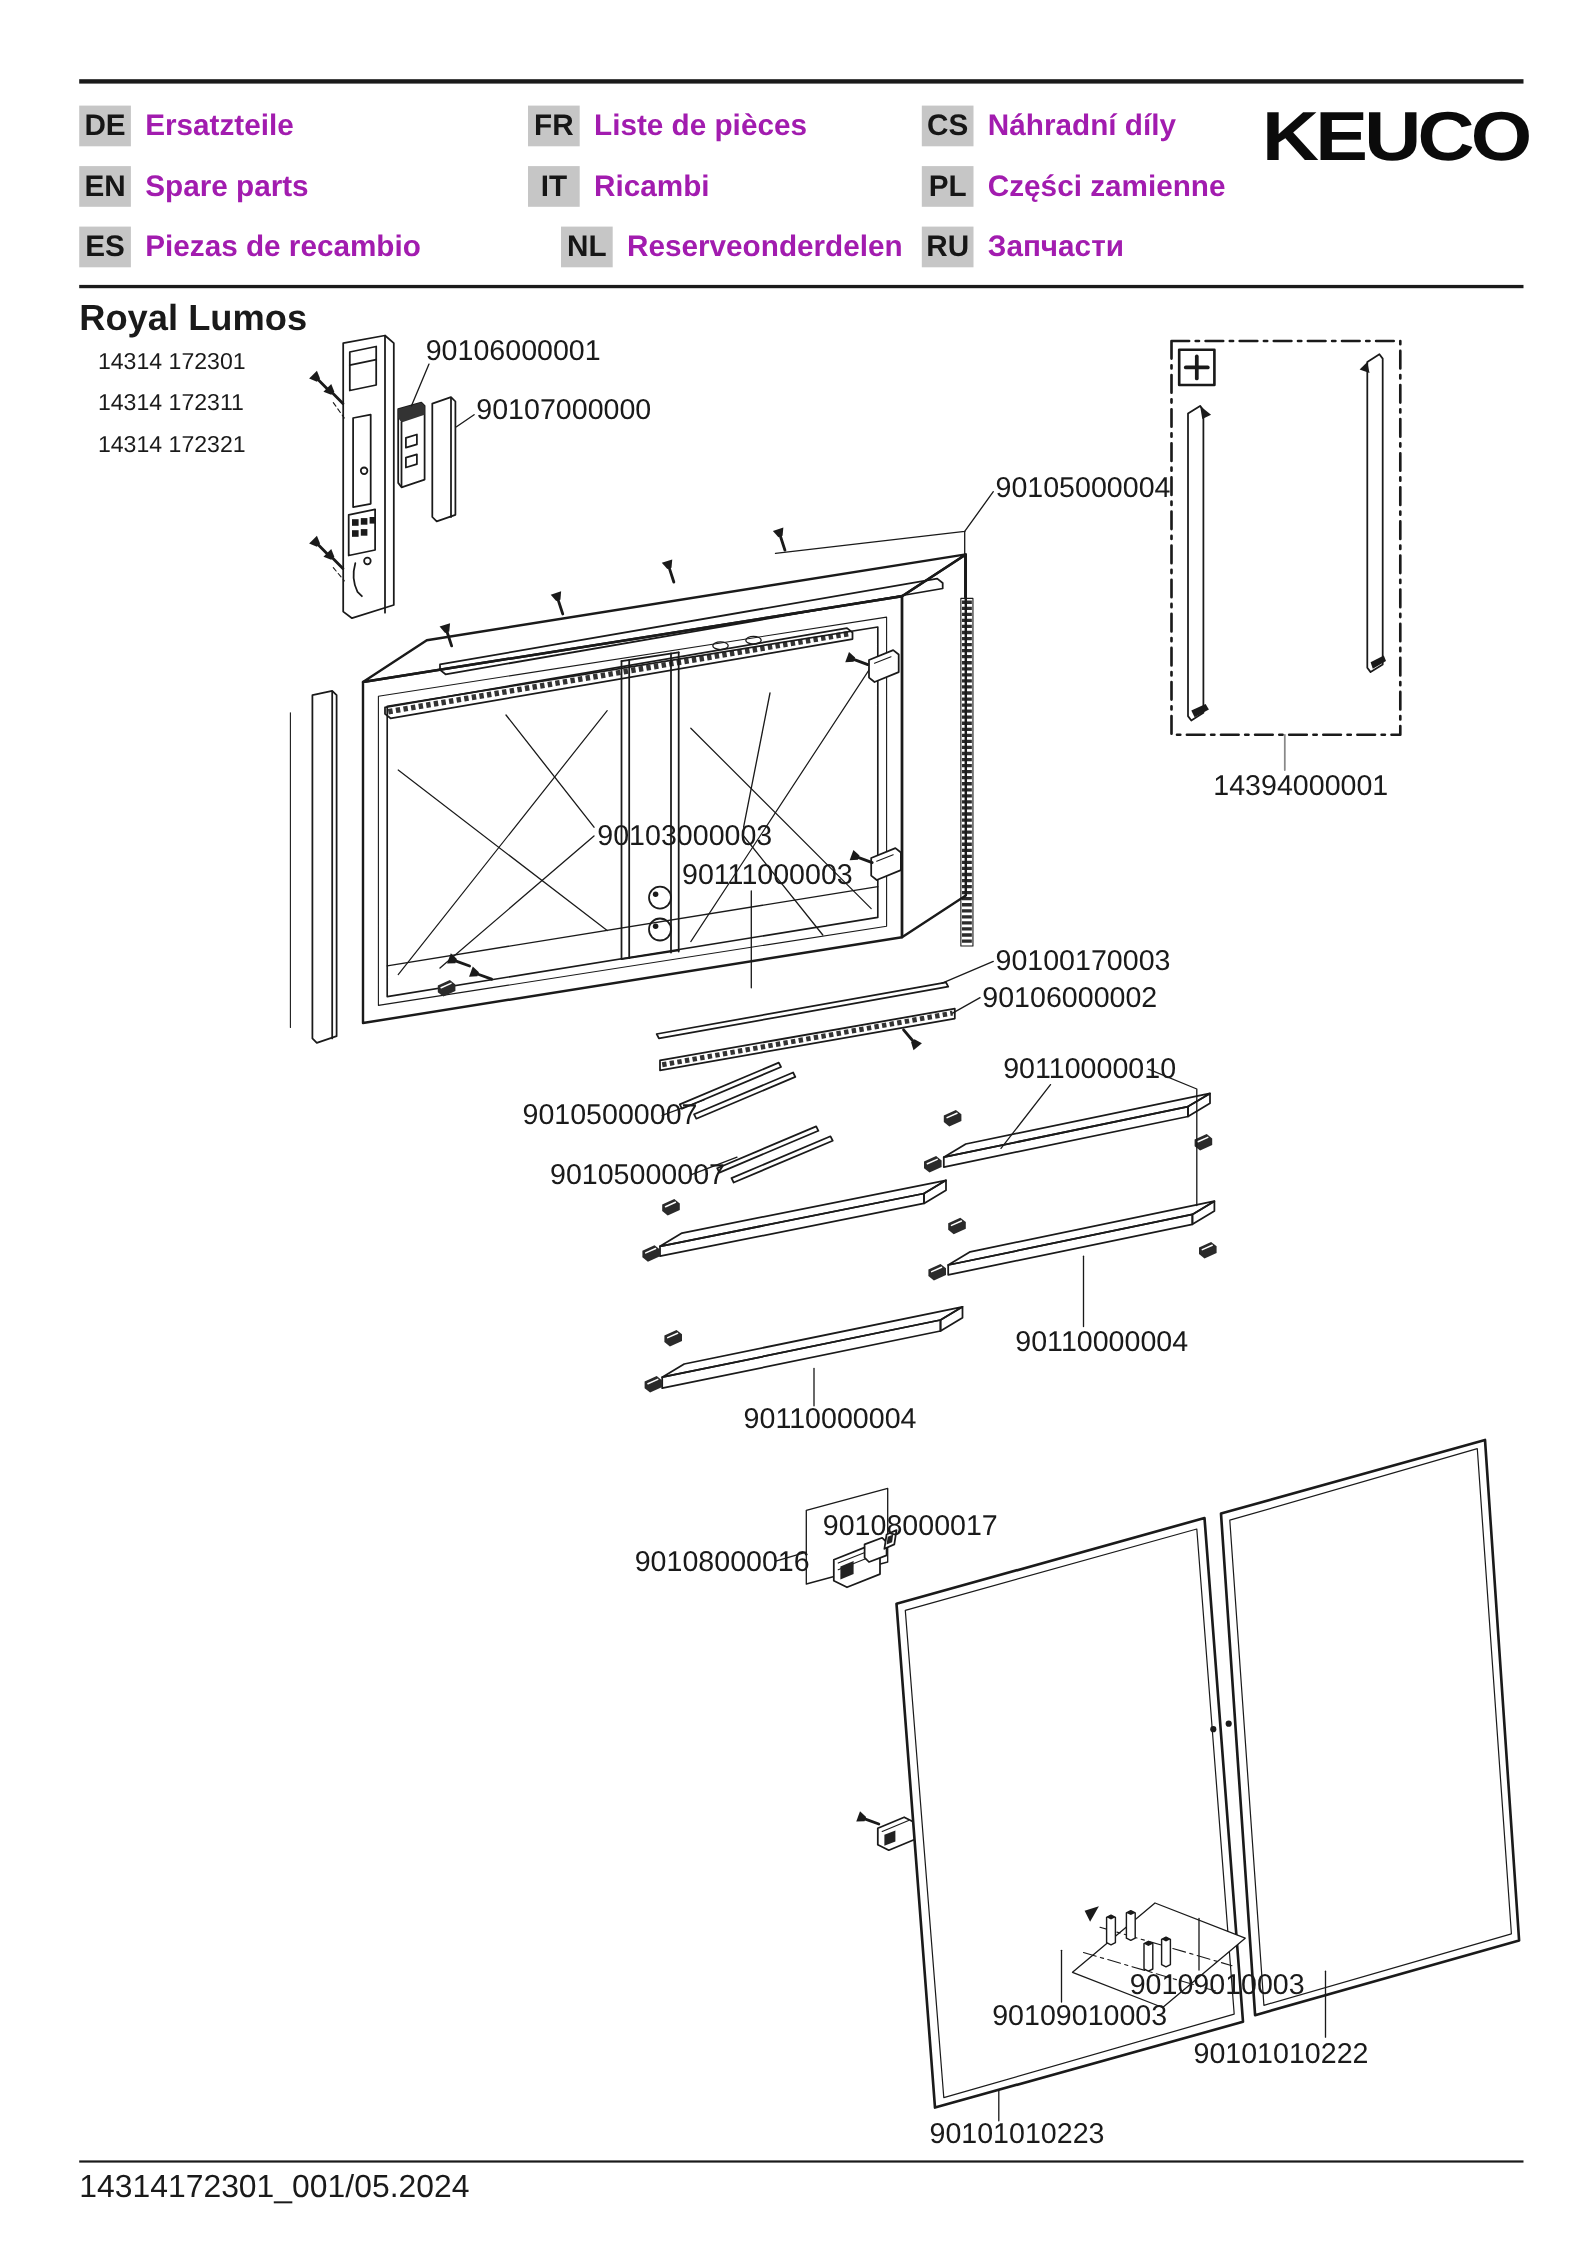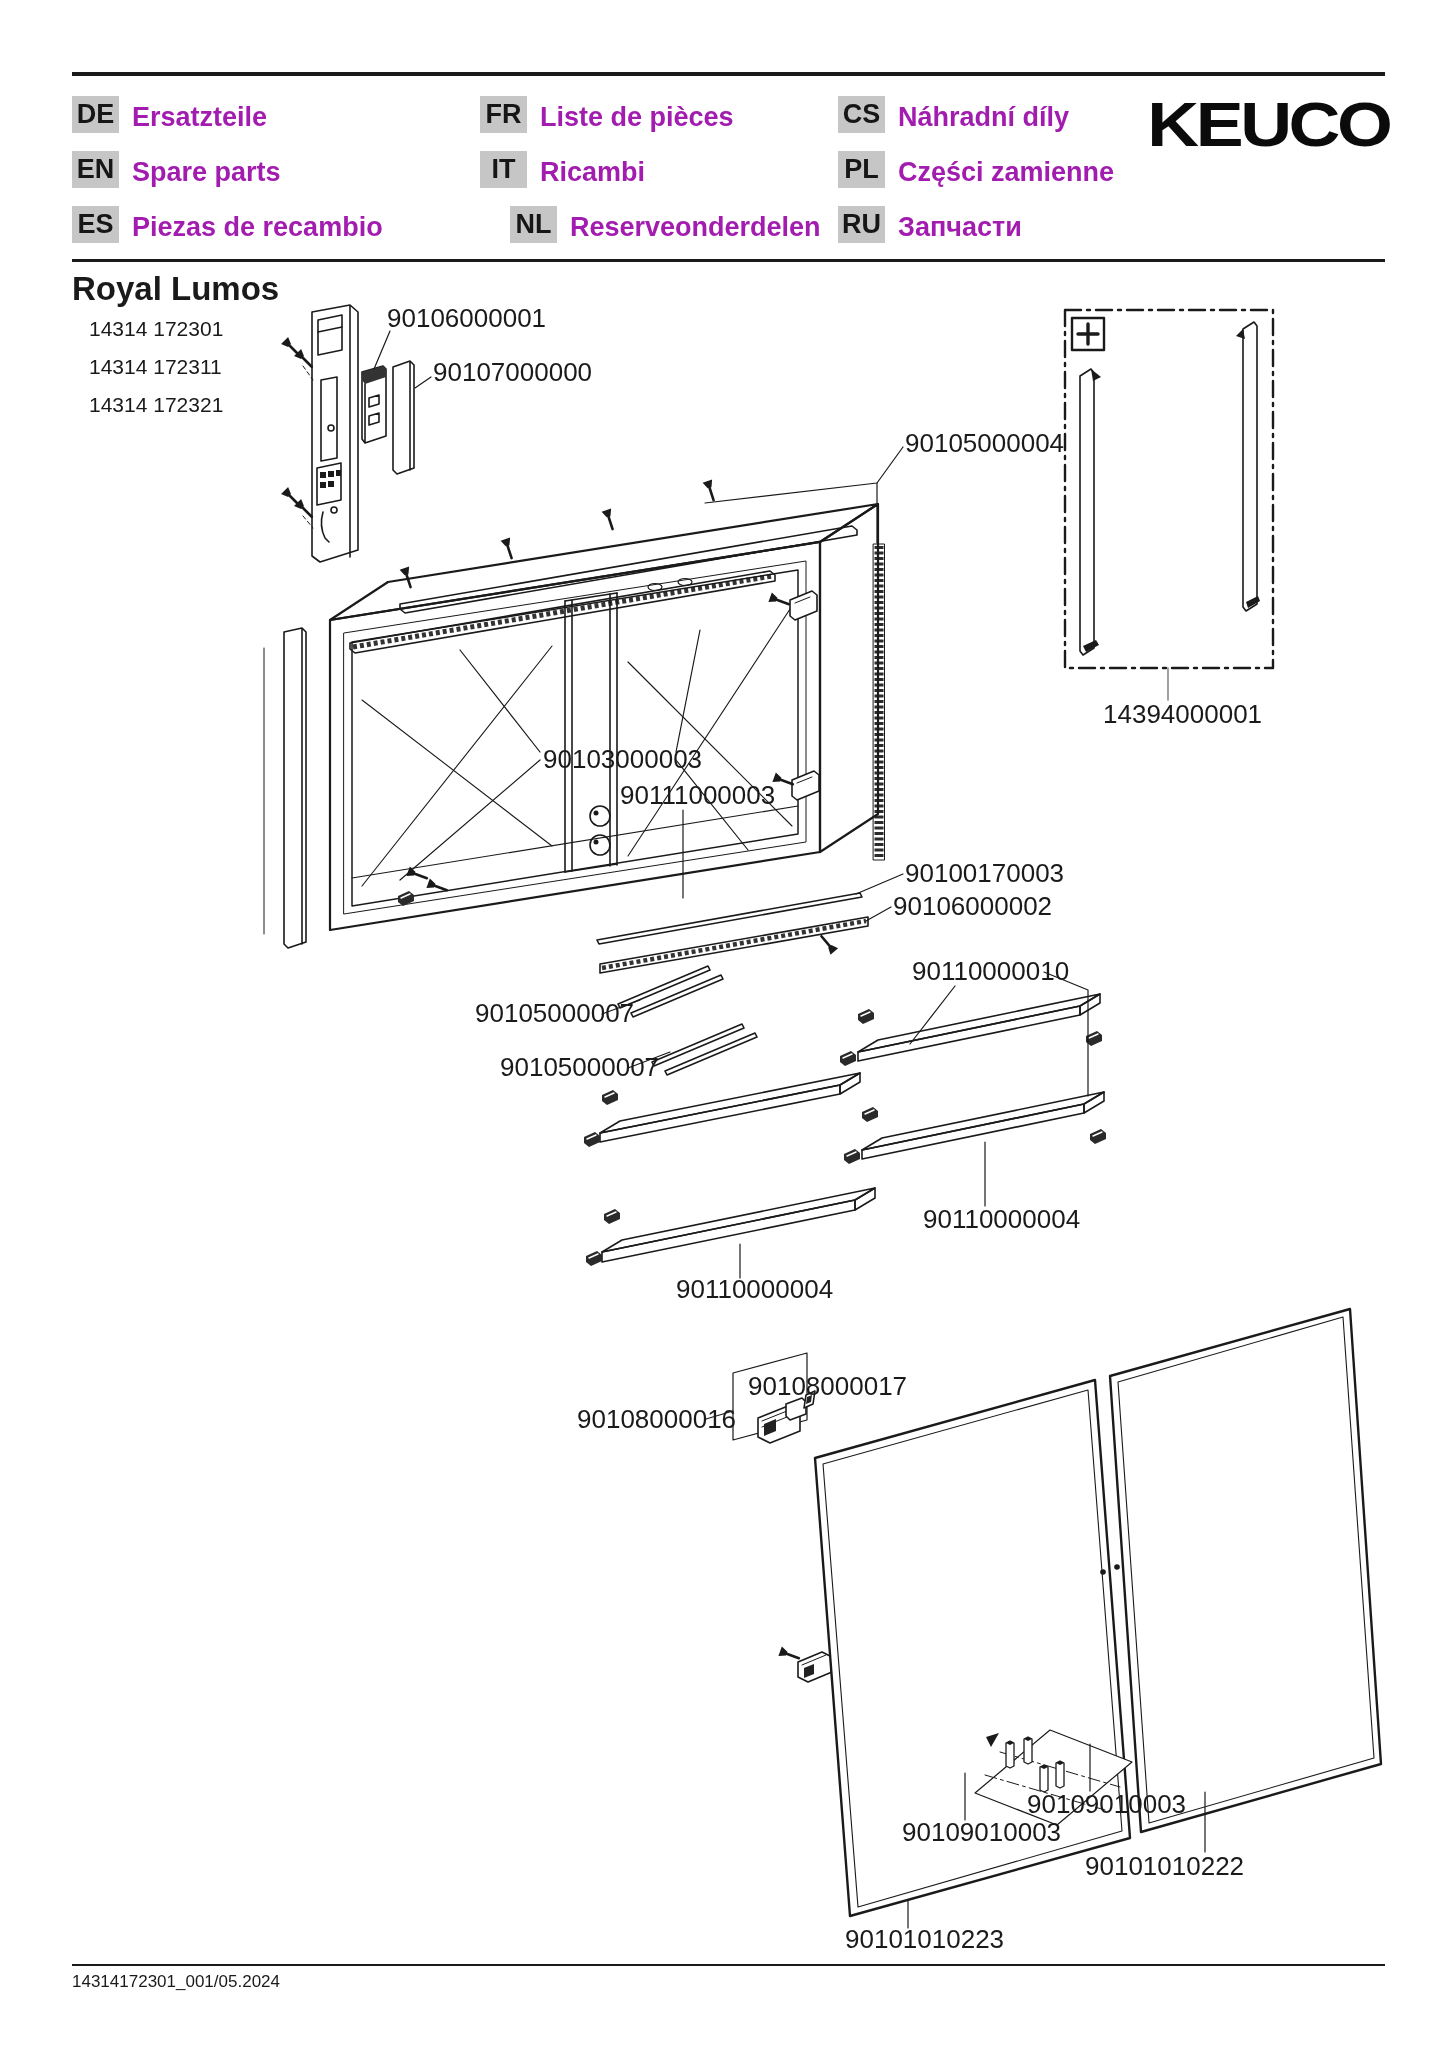--- a/index.html
+++ b/index.html
@@ -1,25 +1,25 @@
 <!DOCTYPE html>
 <html><head>
 <meta charset="utf-8">
 <style>
   html,body{margin:0;padding:0;background:#fff;}
   body{width:1448px;height:2048px;position:relative;font-family:"Liberation Sans",sans-serif;color:#1a1a1a;overflow:hidden;}
   .rule{position:absolute;background:#1a1a1a;}
-  .lang-item{position:absolute;display:flex;align-items:flex-end;gap:13px;height:38px;}
+  .lang-item{position:absolute;display:flex;align-items:center;gap:13px;height:38px;}
   .badge{display:inline-flex;width:47px;height:37px;background:#c6c6c6;color:#161616;font-weight:bold;font-size:27px;align-items:center;justify-content:center;flex:0 0 auto;}
   .lang-label{font-size:27px;font-weight:bold;color:#a21caf;white-space:nowrap;}
   .logo{position:absolute;top:88px;right:58px;font-size:63px;font-weight:bold;color:#0b0b0b;letter-spacing:-3px;transform:scaleX(1.14);transform-origin:right center;}
   .product-name{position:absolute;left:72px;top:270px;font-size:33px;font-weight:bold;}
   .models{position:absolute;left:89px;top:310px;font-size:21px;line-height:38px;}
   .diagram{position:absolute;left:0;top:0;width:1448px;height:2048px;}
-  .doc-id{position:absolute;left:72px;top:1972px;font-size:17px;}
+  .doc-id{position:absolute;left:72px;top:1972px;font-size:29px;}
   svg text{font-family:"Liberation Sans",sans-serif;}
 </style>
 </head>
 <body>
 
 <div class="rule" style="left:72px;top:72px;width:1313px;height:4px;"></div>
 <div class="rule" style="left:72px;top:259px;width:1313px;height:3px;"></div>
 
 <div>
   <div class="lang-item" style="left:72px;top:95px;">

